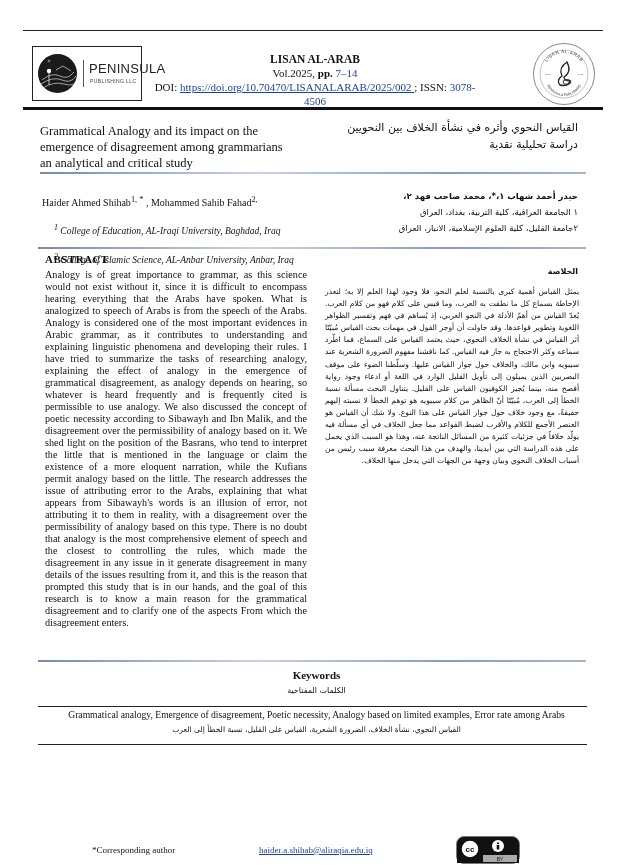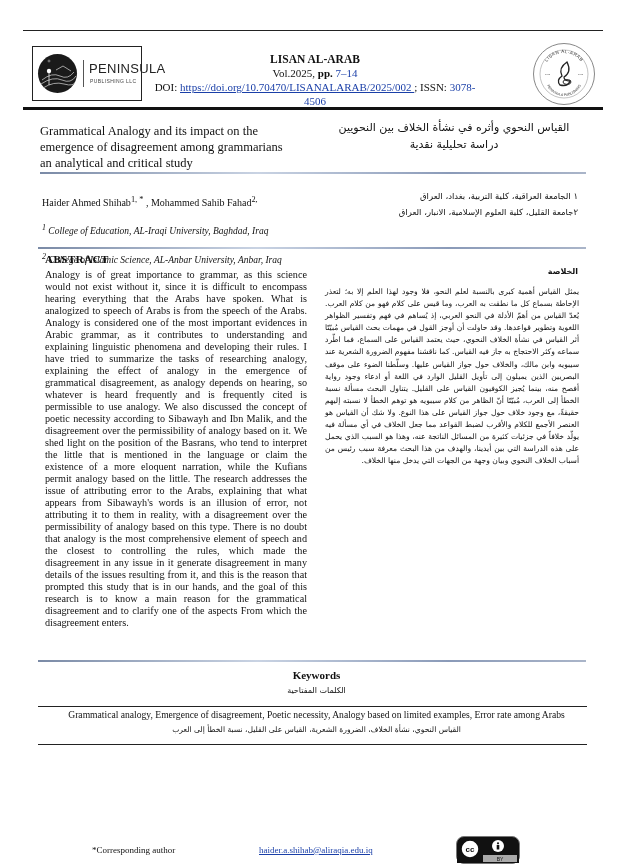--- a/index.html
+++ b/index.html
@@ -11,24 +11,24 @@
   .logo-circle { position:absolute; left:5px; top:7px; width:39px; height:39px; border-radius:50%; background:#1a1a1a; overflow:hidden; }
   .logo-sep { position:absolute; left:50px; top:13px; width:1px; height:27px; background:#555; }
   .logo-name { position:absolute; left:56px; top:14px; font-family:"Liberation Sans", sans-serif; font-size:13px; letter-spacing:0.3px; color:#222; font-weight:normal; }
   .logo-sub { position:absolute; left:57px; top:31px; font-family:"Liberation Sans", sans-serif; font-size:5px; letter-spacing:0.4px; color:#444; }
   .header-center { left:150px; top:52px; width:330px; text-align:center; font-size:11px; line-height:14px; }
   .journal-title { font-weight:bold; font-size:11.5px; }
   .link { color:#1a3fa8; text-decoration:underline; }
   .blue { color:#1a3fa8;margin-top:6px; }
   .seal { left:533px; top:43px; width:60px; height:60px; border-radius:50%; border:1px solid #888; background:#fff; }
   .en-title { left:40px; top:123px; width:250px; font-size:12.5px; line-height:16px; }
-  .ar-title { left:330px; top:119px; width:248px; direction:rtl; text-align:center; font-family:"DejaVu Sans", sans-serif; font-size:11px; line-height:17px; }
+  .ar-title { left:330px; top:119px; width:248px; direction:rtl; text-align:right; font-family:"DejaVu Sans", sans-serif; font-size:11px; line-height:17px; }
   .divider-grad { height:2px; background:linear-gradient(90deg,#7a8aa6 0%, #c9d3e3 40%, #8a9ab8 75%, #aab5c9 100%); }
   .authors-en { left:42px; top:187px; width:290px; font-size:10px; line-height:25px; }
-  .authors-en .aff { font-style:italic; font-size:9.5px; }
+  .authors-en .aff { font-style:italic; font-size:9.5px;margin-left:12px; }
   .authors-ar { left:338px; top:188px; width:240px; direction:rtl; text-align:right; font-family:"DejaVu Sans", sans-serif; font-size:8.5px; line-height:16px; }
   .authors-ar .name { font-weight:bold; }
   .abstract-h { left:45px; top:253px; font-weight:bold; font-size:11px; letter-spacing:0.5px; }
   .abstract-body { left:45px; top:269px; width:262px; font-size:10.2px; line-height:12px; text-align:justify; }
   .ar-abs-h { left:520px; top:267px; width:58px; direction:rtl; text-align:right; font-family:"DejaVu Sans", sans-serif; font-size:8px; font-weight:bold; }
   .ar-abs-body { left:325px; top:286px; width:254px; direction:rtl; text-align:justify; font-family:"DejaVu Sans", sans-serif; font-size:7.6px; line-height:12.1px; }
   .kw-h { left:0; top:669px; width:633px; text-align:center; font-weight:bold; font-size:11px; }
   .kw-h-ar { left:0; top:686px; width:633px; text-align:center; direction:rtl; font-family:"DejaVu Sans", sans-serif; font-size:8px; }
   .kw-rule1 { left:38px; top:706px; width:549px; height:1px; background:#222; }
   .kw-en { left:0; top:709px; width:633px; text-align:center; font-size:9.6px; }
@@ -91,20 +91,21 @@
 </div>
 
 <div class="abs divider-grad" style="left:40px; top:172px; width:546px;"></div>
 
 <div class="abs authors-en">
   <div><span>Haider Ahmed Shihab</span><sup>1, *</sup><span> , </span><span>Mohammed Sahib Fahad</span><sup>2,</sup></div>
   <div class="aff"><sup>1</sup><span> College of Education, AL-Iraqi University, Baghdad, Iraq</span></div>
   <div class="aff"><sup>2</sup><span> College of Islamic Science, AL-Anbar University, Anbar, Iraq</span></div>
 </div>
 <div class="abs authors-ar">
+  <div class="name">حيدر أحمد شهاب ١،*، محمد صاحب فهد ٢،</div>
   <div>١ الجامعة العراقية، كلية التربية، بغداد، العراق</div>
   <div>٢جامعة القليل، كلية العلوم الإسلامية، الانبار، العراق</div>
 </div>
 
 <div class="abs divider-grad" style="left:38px; top:247px; width:548px;"></div>
 
 <div class="abs abstract-h">ABSTRACT</div>
 <div class="abs abstract-body">Analogy is of great importance to grammar, as this science would not exist without it, since it is difficult to encompass hearing everything that the Arabs have spoken. What is analogized to speech of Arabs  is from the speech of the Arabs. Analogy is considered one of the most important evidences in Arabic grammar, as it contributes to understanding and explaining linguistic phenomena and developing their rules. I have tried to summarize the tasks of researching analogy, explaining the effect of analogy in the emergence of grammatical disagreement, as analogy depends on hearing, so whatever is heard frequently and is frequently cited is permissible to use analogy. We also discussed the concept of poetic necessity according to Sibawayh and Ibn Malik, and the disagreement over the permissibility of analogy based on it. We shed light on the position of the Basrans, who tend to interpret the little that is mentioned in the language or claim the existence of a more eloquent narration, while the Kufians permit analogy based on the little. The research addresses the issue of attributing error to the Arabs, explaining that what appears from Sibawayh's words is an illusion of error, not attributing it to them in reality, with a disagreement over the permissibility of analogy based on this type. There is no doubt that analogy is the most comprehensive element of speech and the closest to controlling the rules, which made the disagreement in any issue in it generate disagreement in many details of the issues resulting from it, and this is the reason that prompted this study that is in our hands, and the goal of this research is to know a main reason for the grammatical disagreement and to clarify one of the aspects From which the disagreement enters.</div>
 
 <div class="abs ar-abs-h">الخلاصة</div>

